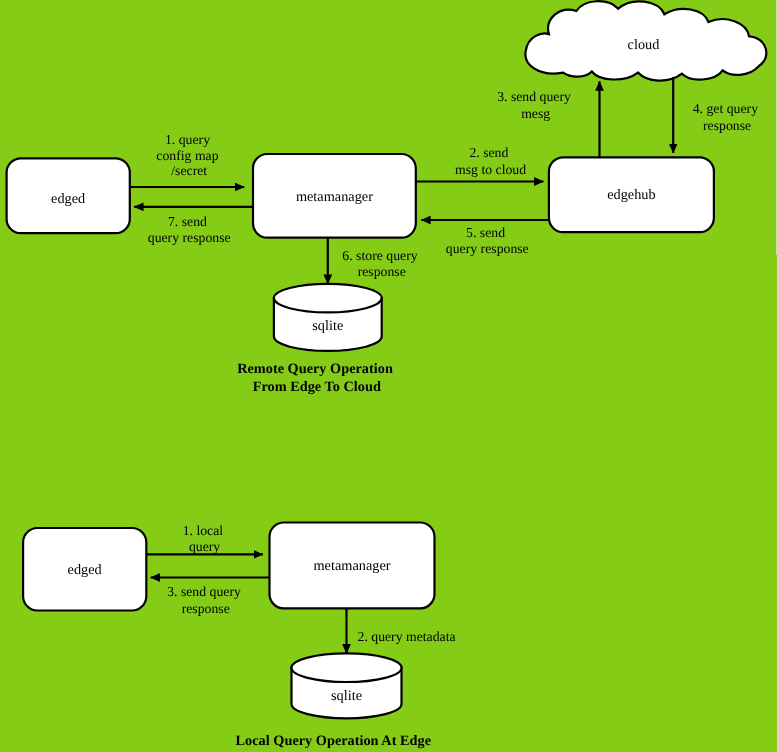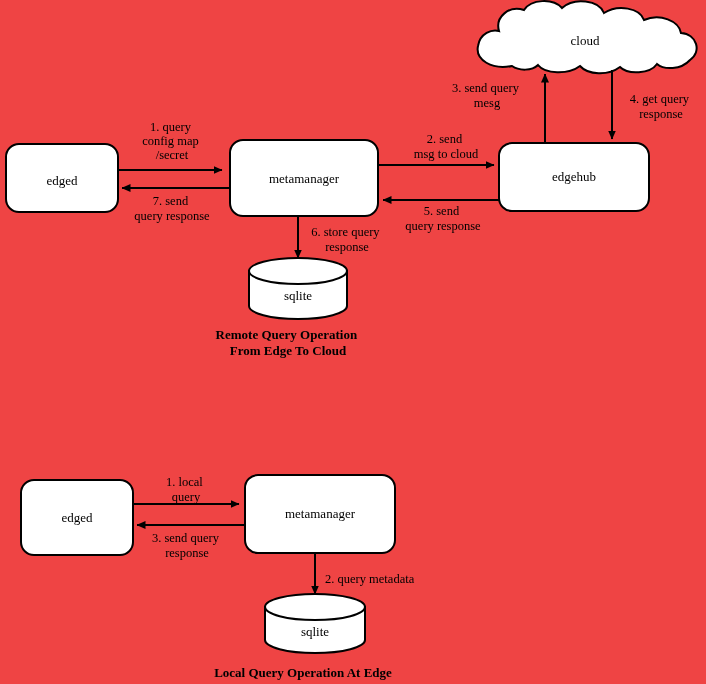--- a/index.html
+++ b/index.html
@@ -9,21 +9,21 @@
     background: #ffffff;
   }
   body {
     font-family: "Liberation Serif", "DejaVu Serif", serif;
     color: #000000;
   }
   #canvas {
     position: relative;
     width: 706px;
     height: 684px;
-    background: #ef4444;
+    background: #84cc16;
     overflow: hidden;
   }
   #diagram-svg {
     position: absolute;
     top: 0;
     left: 0;
     width: 706px;
     height: 684px;
   }
   .node-label {

